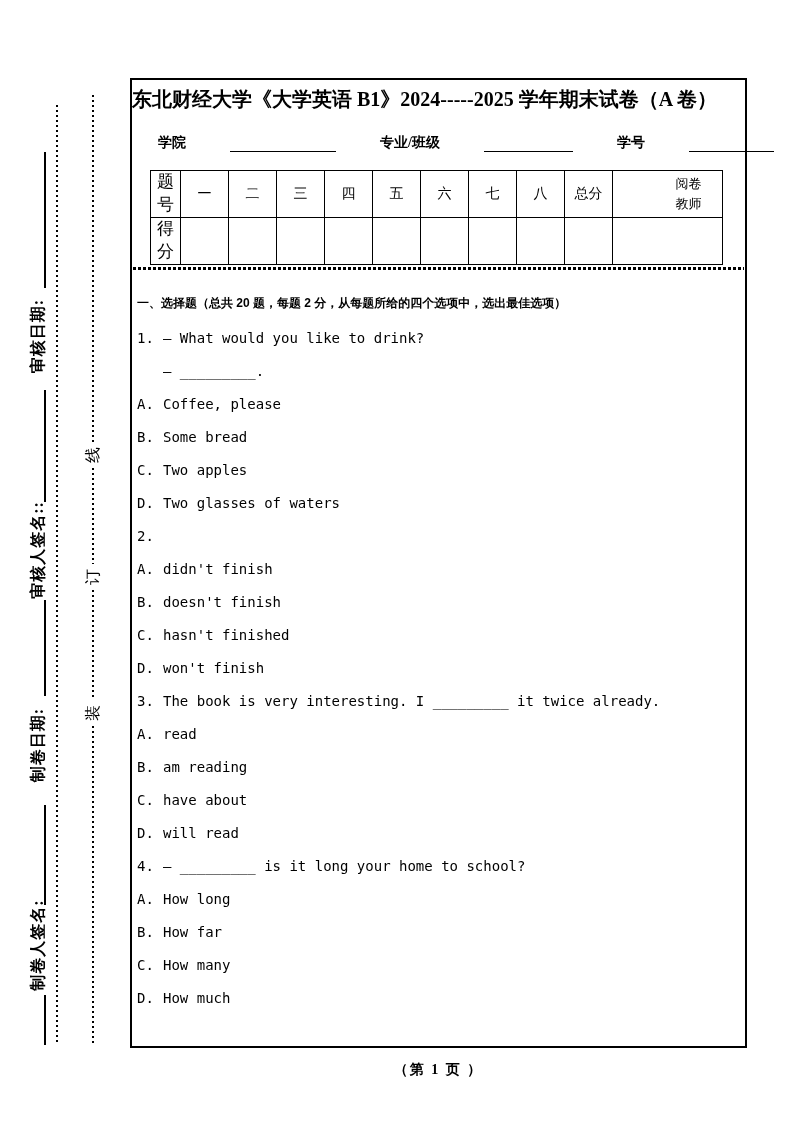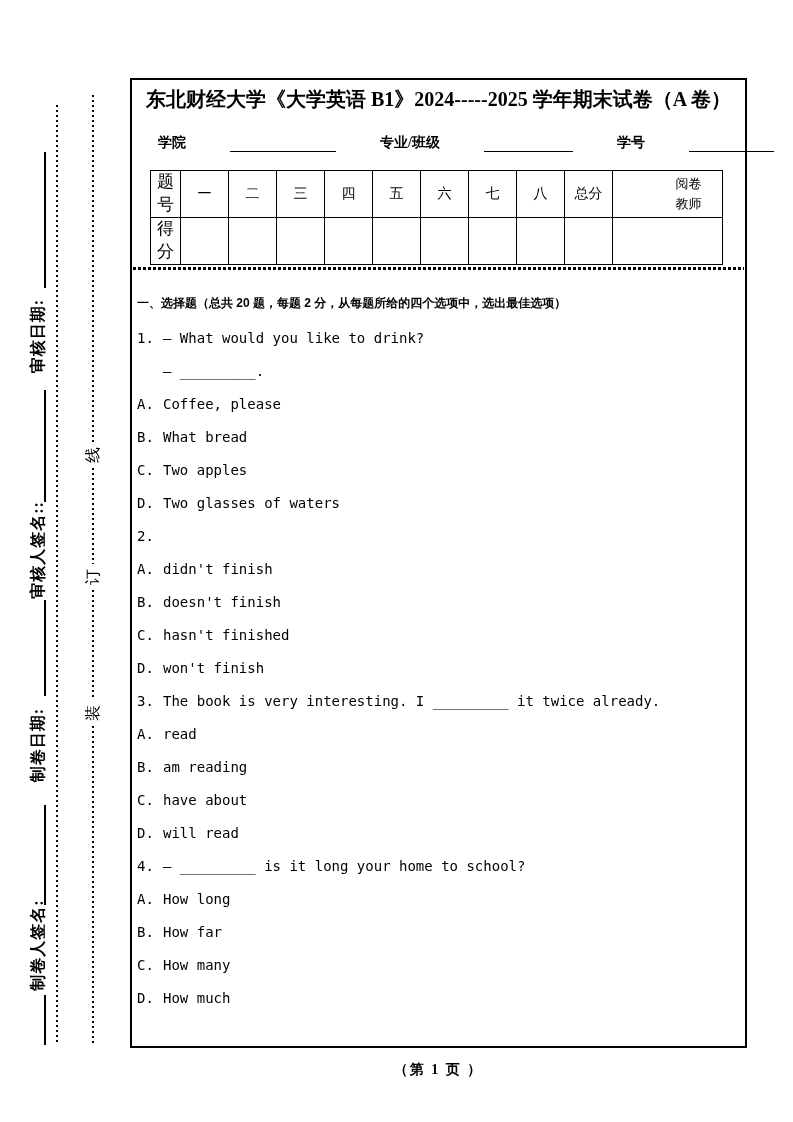--- a/index.html
+++ b/index.html
@@ -25,21 +25,21 @@
     font-size:16px;
   }
 
   
   .main-box {
     position:absolute; left:130px; top:78px; width:613px; height:966px;
     border:2px solid #000;
   }
   .exam-title {
     position:absolute; top:6px; left:0; width:100%;
-    text-align:center; white-space:nowrap;
+    white-space:nowrap;
     font-size:20px; font-weight:bold;
   }
   .fields-row {
     position:absolute; top:50px; left:26px; height:22px;
     display:flex; align-items:flex-end;
     font-size:14px; font-weight:bold;gap:44px;
   }
   .field-label { white-space:nowrap; }
   .field-underline { border-bottom:1px solid #000; height:18px; }
   .u1 { width:106px; } .u2 { width:89px; } .u3 { width:85px; } .u4 { width:98px; }
@@ -164,21 +164,21 @@
       </table>
 
     <div class="dot-sep"></div>
 
     <div class="body-area">
       <div class="section-heading">一、选择题（总共 20 题，每题 2 分，从每题所给的四个选项中，选出最佳选项）</div>
 
       <div class="qline"><span class="qnum">1.</span><span>— What would you like to drink?</span></div>
       <div class="qline"><span class="qnum"></span><span>— _________.</span></div>
       <div class="qline"><span class="qnum">A.</span><span>Coffee, please</span></div>
-      <div class="qline"><span class="qnum">B.</span><span>What bread</span></div>
+      <div class="qline"><span class="qnum">B.</span><span>Some bread</span></div>
       <div class="qline"><span class="qnum">C.</span><span>Two apples</span></div>
       <div class="qline"><span class="qnum">D.</span><span>Two glasses of waters</span></div>
 
       <div class="qline"><span class="qnum">2.</span></div>
       <div class="qline"><span class="qnum">A.</span><span>didn't finish</span></div>
       <div class="qline"><span class="qnum">B.</span><span>doesn't finish</span></div>
       <div class="qline"><span class="qnum">C.</span><span>hasn't finished</span></div>
       <div class="qline"><span class="qnum">D.</span><span>won't finish</span></div>
 
       <div class="qline"><span class="qnum">3.</span><span>The book is very interesting. I _________ it twice already.</span></div>

